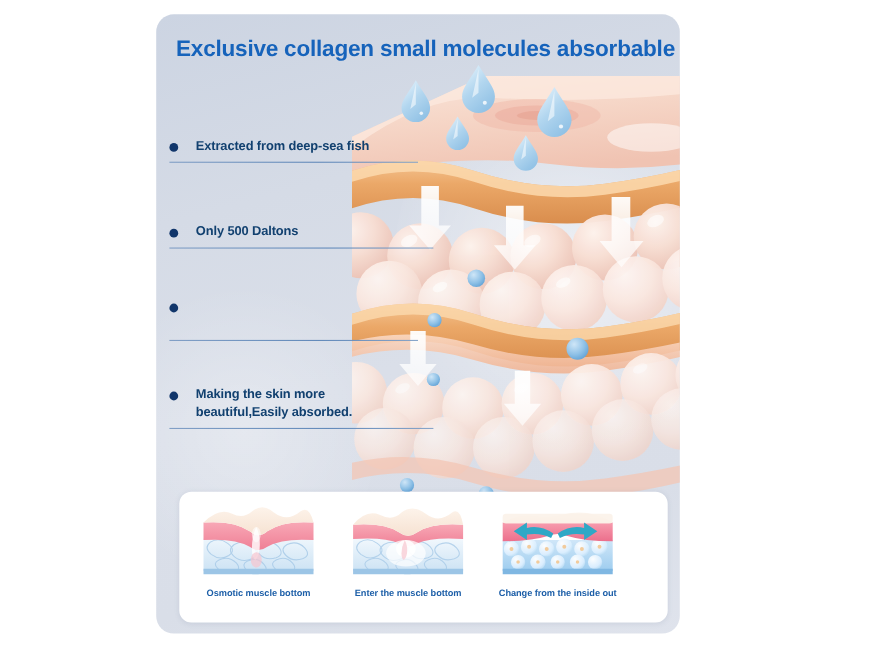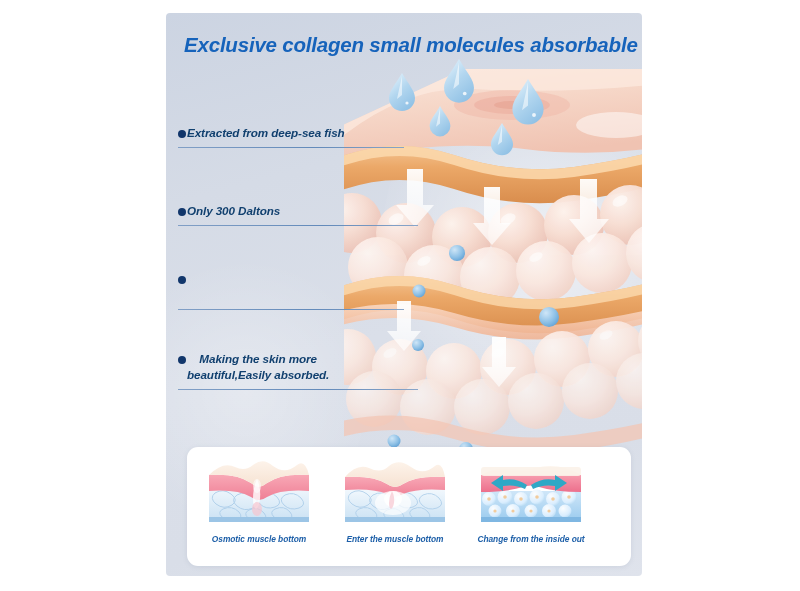--- a/index.html
+++ b/index.html
@@ -11,28 +11,27 @@
     width: 800px;
     height: 591px;
     position: relative;
     overflow: hidden;
     font-family: "Liberation Sans", sans-serif;
   }
 
   
   #infographic-card {
     position: absolute;
-    left: 166px;
+    left: 142px;
     top: 13px;
     width: 476px;
     height: 563px;
-    border-radius: 4px;
+    border-radius: 16px;
     overflow: hidden;
     background: linear-gradient(165deg, #ccd4e2 0%, #d5dbe6 28%, #dadfe9 55%, #d9dee8 80%, #dfe3ec 100%);
-    font-style: italic;
   }
 
   
   .bg-glow {
     position: absolute;
     border-radius: 50%;
     pointer-events: none;
   }
   #glow-right {
     right: -60px; top: 40px;
@@ -66,22 +65,21 @@
     top: 112px;
     width: 260px;
   }
   .bullet-item {
     position: absolute;
     width: 252px;
   }
   .bullet-row {
     display: flex;
     align-items: flex-start;
-    gap: 1px;
-    text-align: center;
+    gap: 16px;
   }
   .bullet-dot {
     width: 8px;
     height: 8px;
     border-radius: 50%;
     background: #11366b;
     margin-top: 4.5px;
     flex: 0 0 auto;
   }
   .bullet-text {
@@ -332,21 +330,21 @@
       <div class="bullet-row">
         <span class="bullet-dot"></span>
         <span class="bullet-text">Extracted from deep-sea fish</span>
       </div>
       <div class="leader-line" style="top:22px; width:226px;"></div>
     </div>
 
     <div class="bullet-item" style="top:78px;">
       <div class="bullet-row">
         <span class="bullet-dot"></span>
-        <span class="bullet-text">Only 300 Daltons</span>
+        <span class="bullet-text">Only 500 Daltons</span>
       </div>
       <div class="leader-line" style="top:22px; width:240px;"></div>
     </div>
 
     <div class="bullet-item" style="top:146px;">
       <div class="bullet-row">
         <span class="bullet-dot"></span>
       </div>
       <div class="leader-line" style="top:38px; width:226px;"></div>
     </div>

